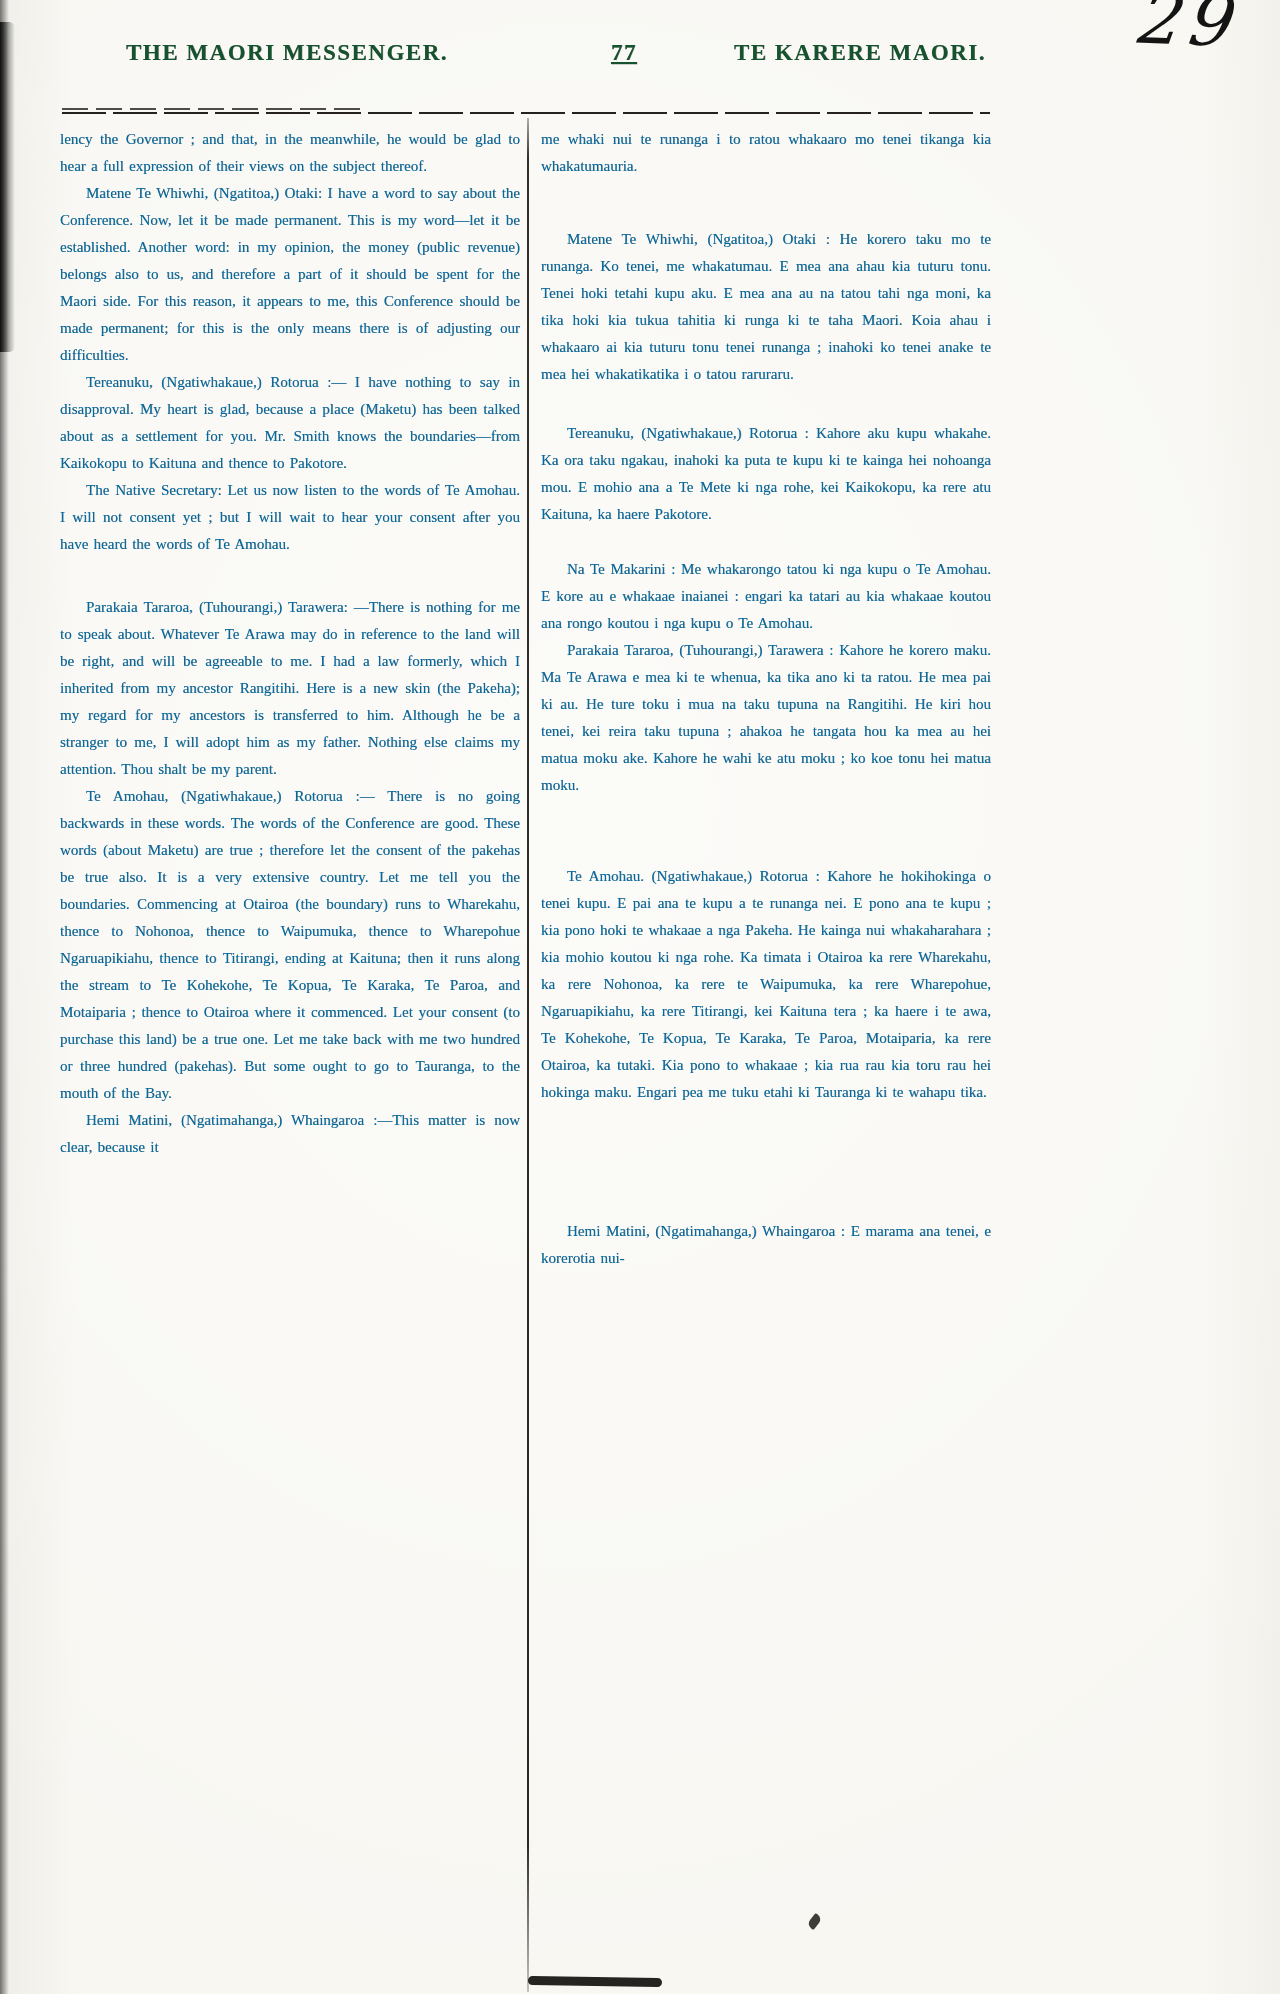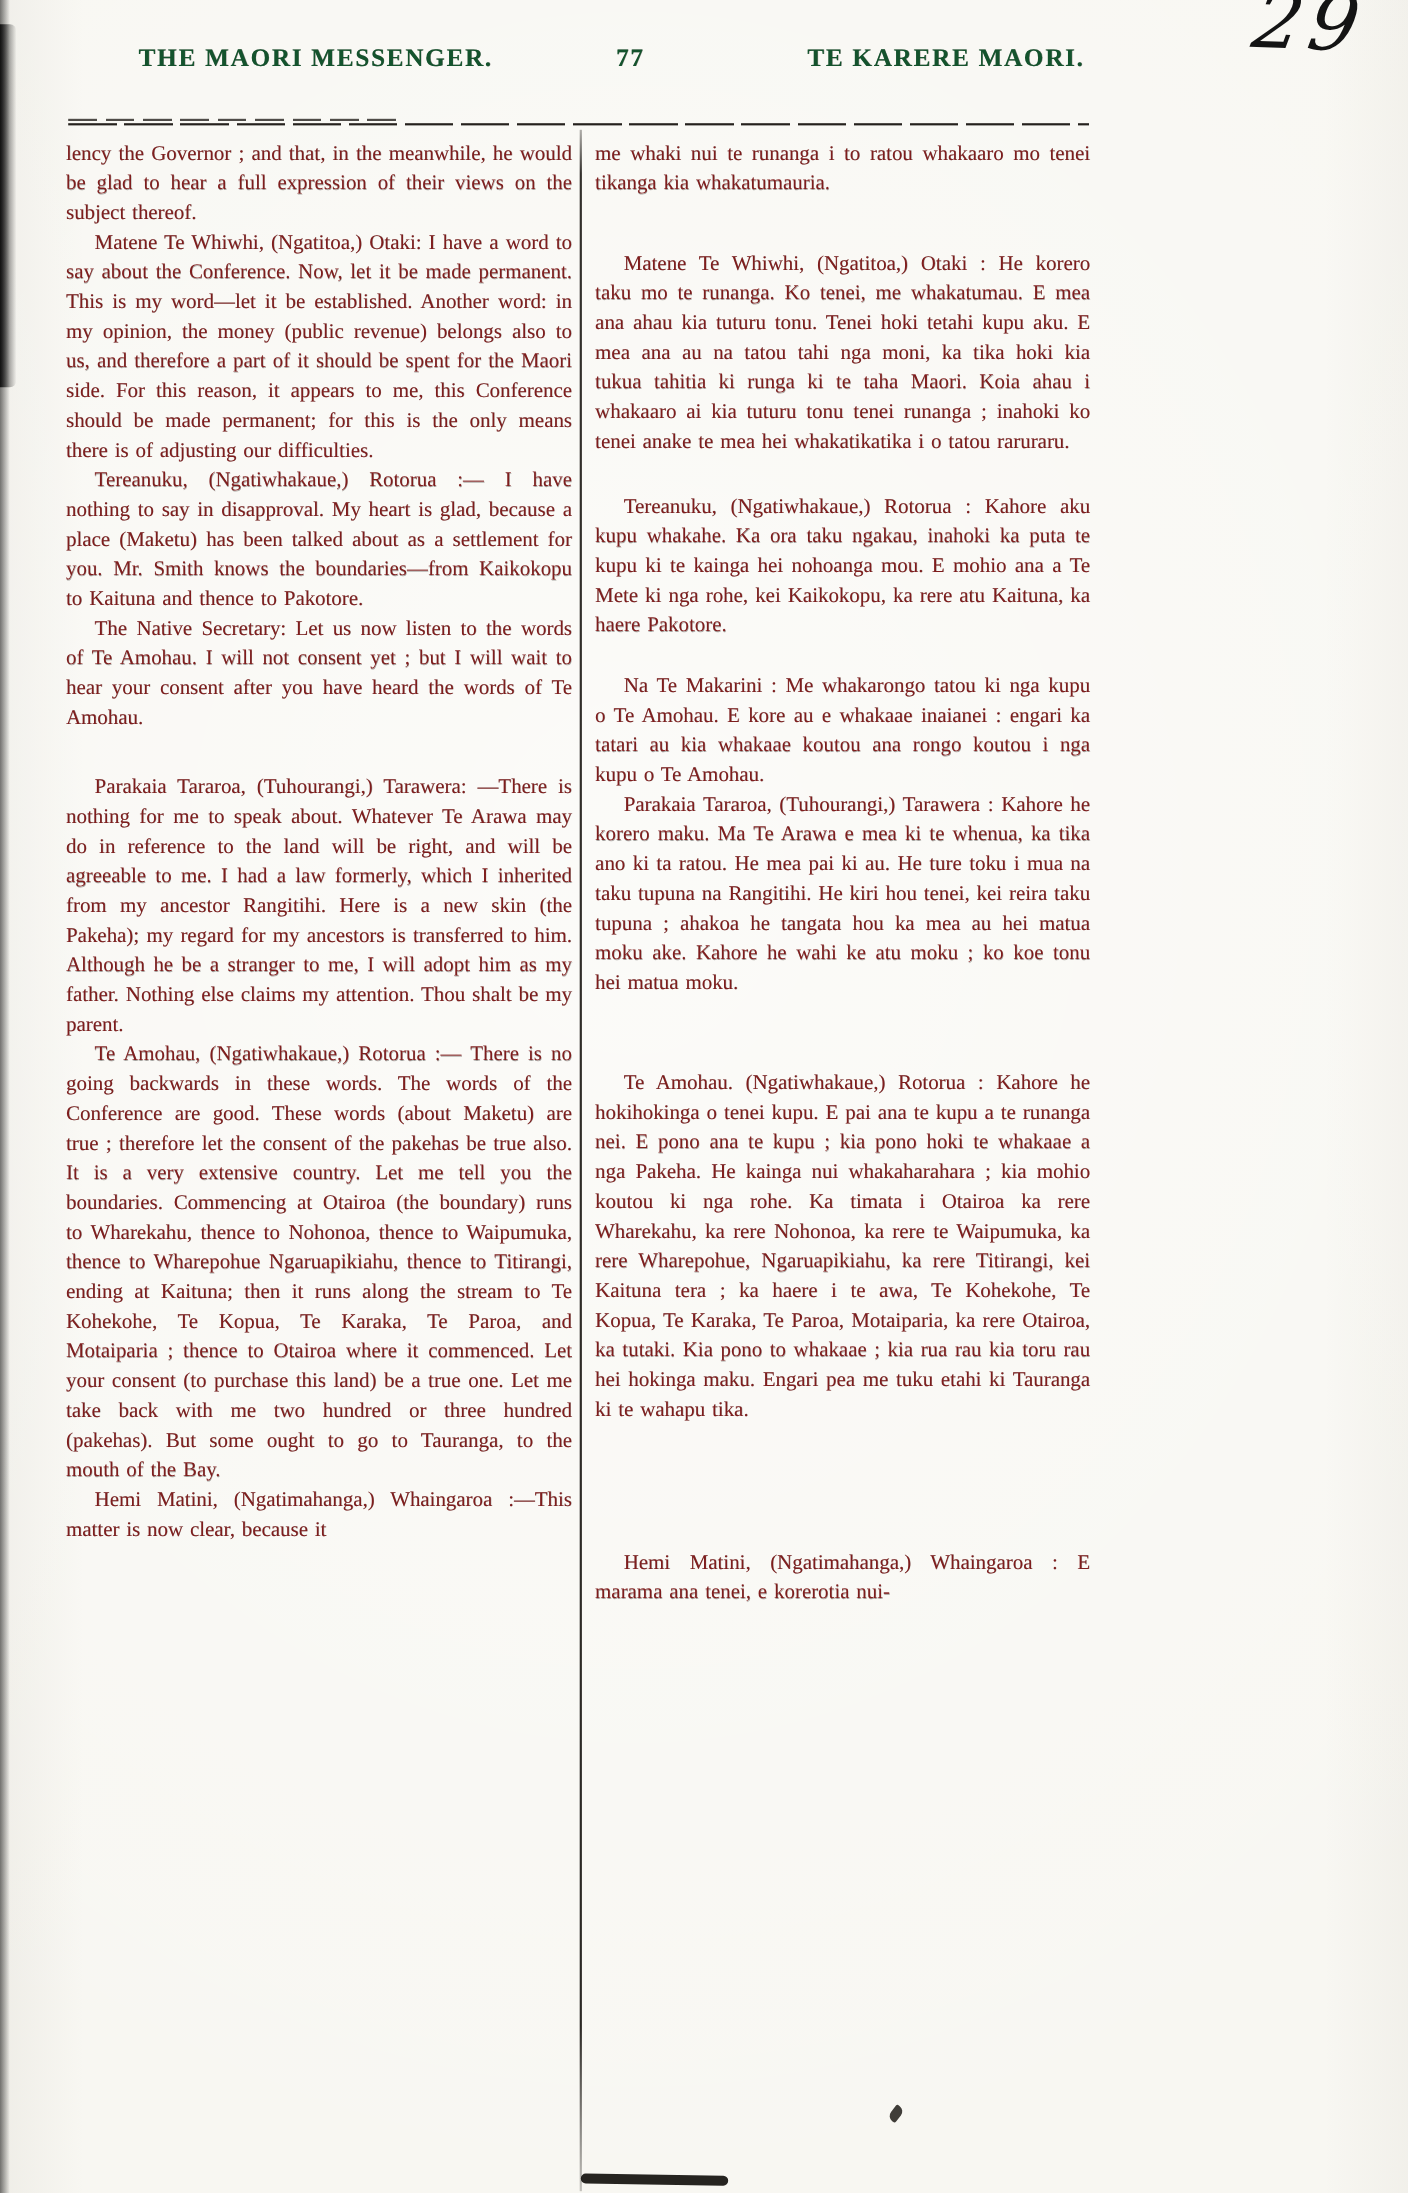--- a/index.html
+++ b/index.html
@@ -25,40 +25,40 @@
     position:absolute;left:0;top:0;width:9px;height:100%;
     background:linear-gradient(to right,rgba(10,10,10,0.55),rgba(10,10,10,0));
   }
   
   .header{position:absolute;left:60px;top:36px;width:930px;height:36px;color:#14532d;}
   .header span{
     position:absolute;font-weight:700;font-size:23px;letter-spacing:1.5px;
     white-space:nowrap;text-shadow:0.4px 0.4px 0.6px rgba(20,15,10,0.45);
   }
   .hdr-left{left:66px;top:4px;}
-  .hdr-num{left:500px;top:4px;}
+  .hdr-num{left:551px;top:4px;text-decoration:underline;}
   .hdr-right{right:4px;top:4px;}
   
   .header-rule{
     position:absolute;left:62px;top:112px;width:928px;height:2px;
     background-image:repeating-linear-gradient(to right,#25211d 0 44px,rgba(0,0,0,0) 44px 51px);
   }
   .header-rule:before{
     content:"";position:absolute;left:0;top:-4px;width:300px;height:2px;
     background-image:repeating-linear-gradient(to right,rgba(37,33,29,0.8) 0 26px,rgba(0,0,0,0) 26px 34px);
   }
   
   .divider{
     position:absolute;left:527px;top:118px;width:2px;height:1874px;
     background:linear-gradient(to bottom,rgba(40,36,32,0.35) 0,#33302c 40px,#2c2925 92%,rgba(40,36,32,0.25));
   }
   
   .col{
     position:absolute;top:126px;text-align:justify;
-    font-size:19px;line-height:27px;color:#7f1d1d;
+    font-size:15px;line-height:27px;color:#0369a1;
     text-shadow:0.35px 0.35px 0.5px rgba(30,25,20,0.38);
     word-spacing:1.5px;
   }
   .col-en{left:60px;width:460px;}
   .col-mi{left:541px;width:450px;}
   .col p{margin:0;}
   .indent{text-indent:26px;}
   
   .hand-mark{
     position:absolute;left:1140px;top:-20px;width:140px;

